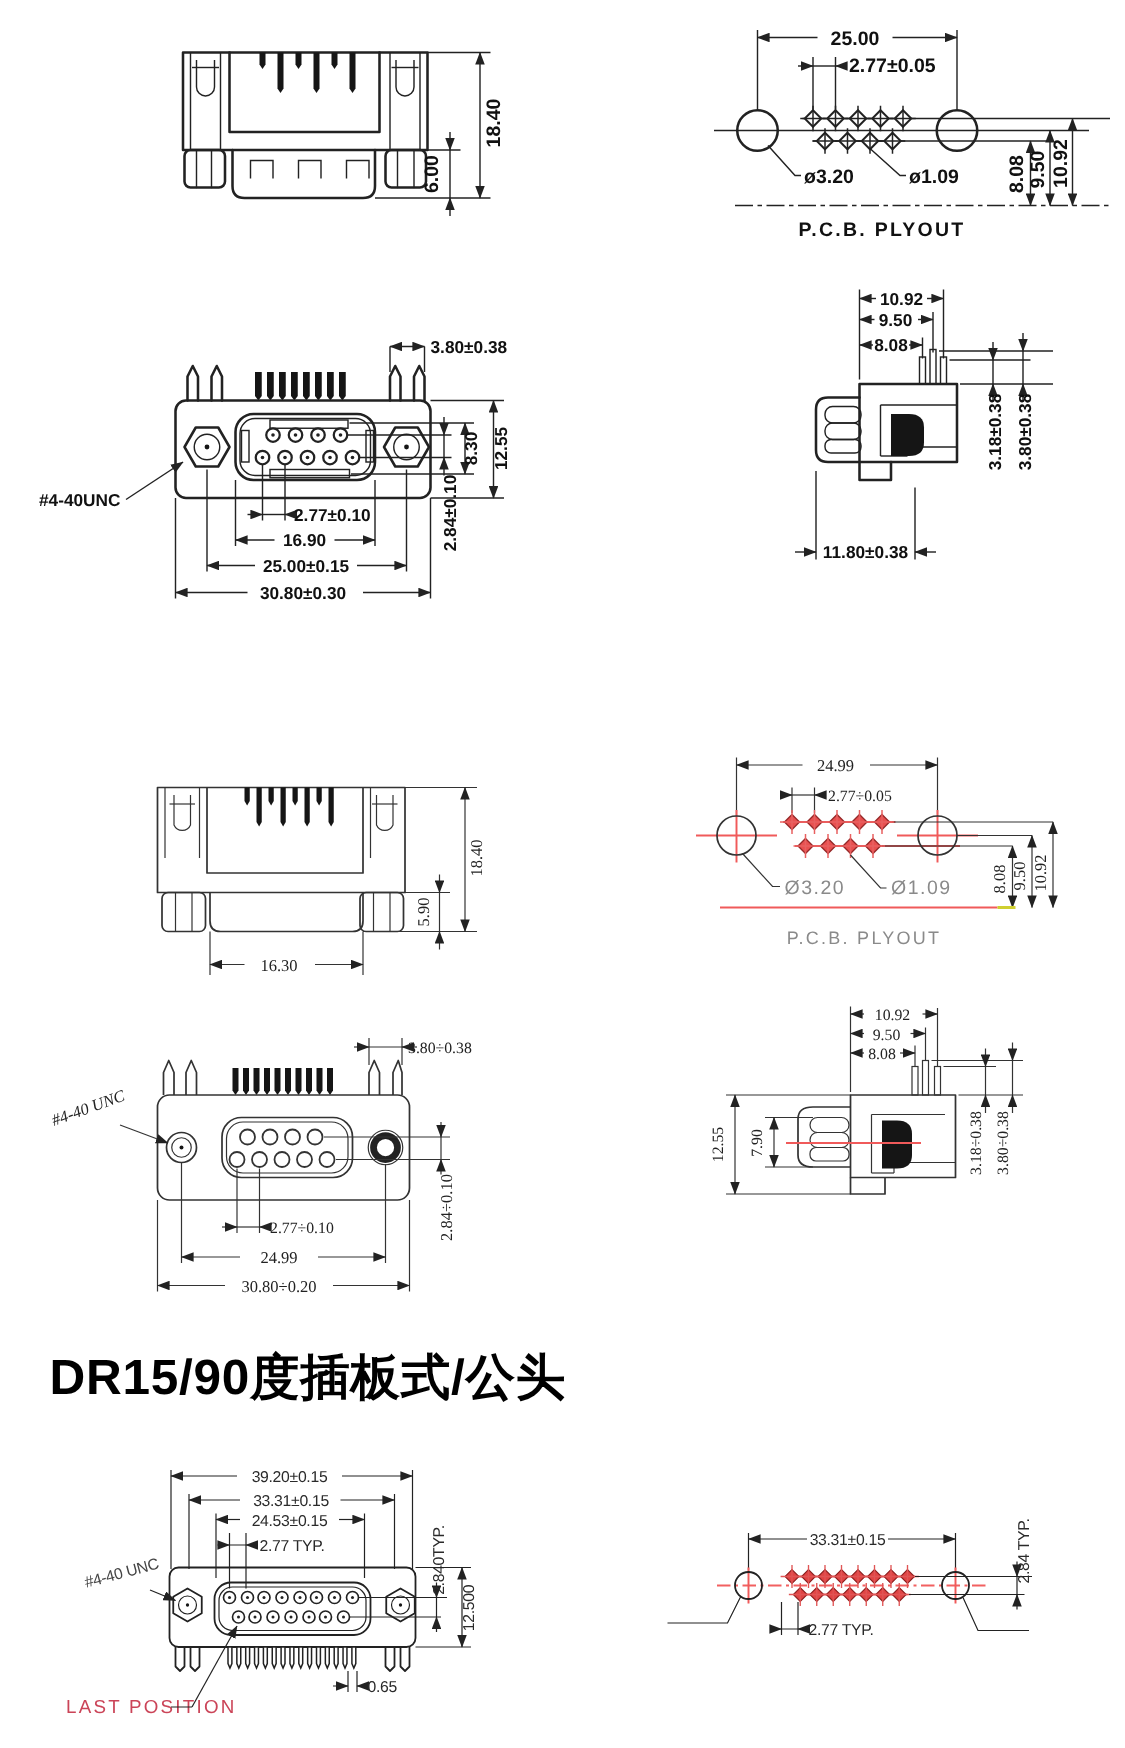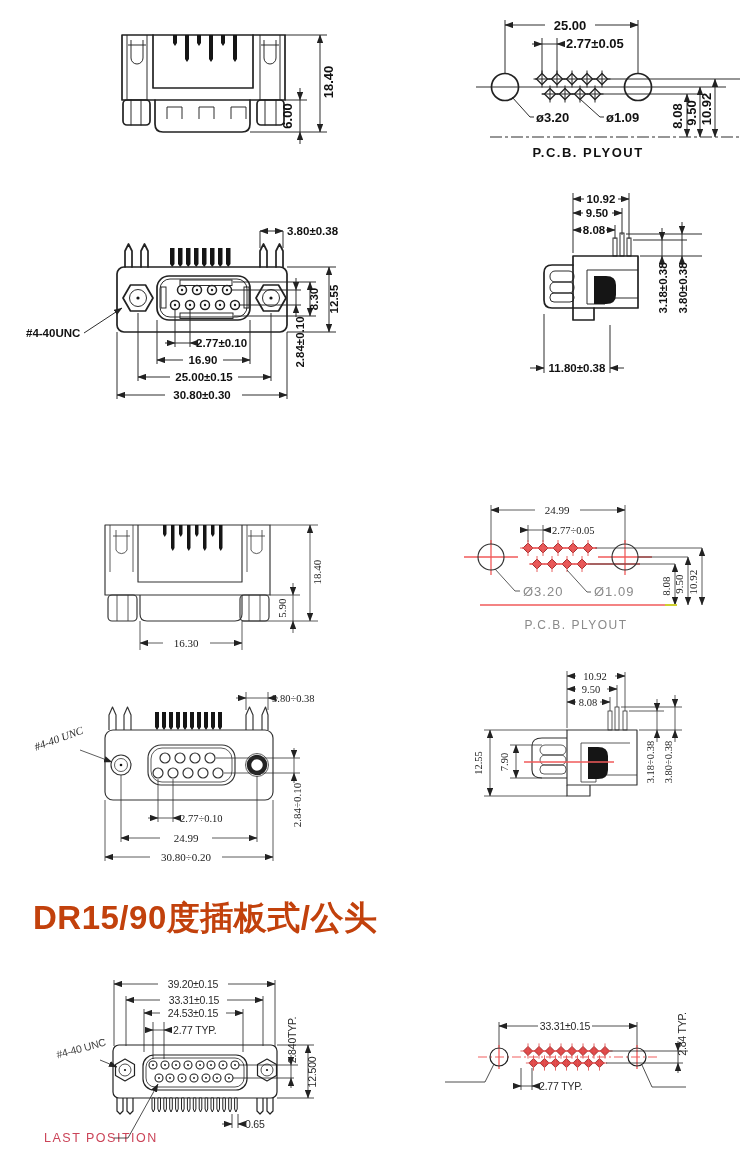--- a/index.html
+++ b/index.html
@@ -634,21 +634,21 @@
       <line class="lsd" x1="197" y1="77" x2="197" y2="65" marker-end="url(#A)"></line>
       <line class="lsd" x1="197" y1="46" x2="197" y2="65"></line>
       <line class="lsd" x1="215" y1="30" x2="215" y2="42" marker-end="url(#A)"></line>
       <line class="lsd" x1="215" y1="77" x2="215" y2="65" marker-end="url(#A)"></line>
       <line class="lsd" x1="215" y1="42" x2="215" y2="65"></line>
       <text class="serifs mid" x="194" y="97" transform="rotate(-90 194 97)">3.18÷0.38</text>
       <text class="serifs mid" x="212" y="97" transform="rotate(-90 212 97)">3.80÷0.38</text>
     </g>
   </svg>
 
-  <div class="abs title" style="left: 33px; top: 896px; color: #c2410c;">DR15/90度插板式/公头</div>
+  <div class="abs title" style="left: 33px; top: 896px; color: #000000;">DR15/90度插板式/公头</div>
 
   <svg class="abs" style="left:30px;top:960px" width="335" height="205" viewBox="0 0 335 205">
     <line class="lid" x1="84" y1="20" x2="84" y2="86"></line>
       <line class="lid" x1="245" y1="20" x2="245" y2="86"></line>
     <g>
       <line class="lid" x1="84" y1="24" x2="128" y2="24" marker-start="url(#A)"></line>
       <line class="lid" x1="198" y1="24" x2="245" y2="24" marker-end="url(#A)"></line>
       <text class="thn mid" x="163" y="28">39.20±0.15</text>
     </g>
     <line class="lid" x1="96" y1="36" x2="96" y2="86"></line>

